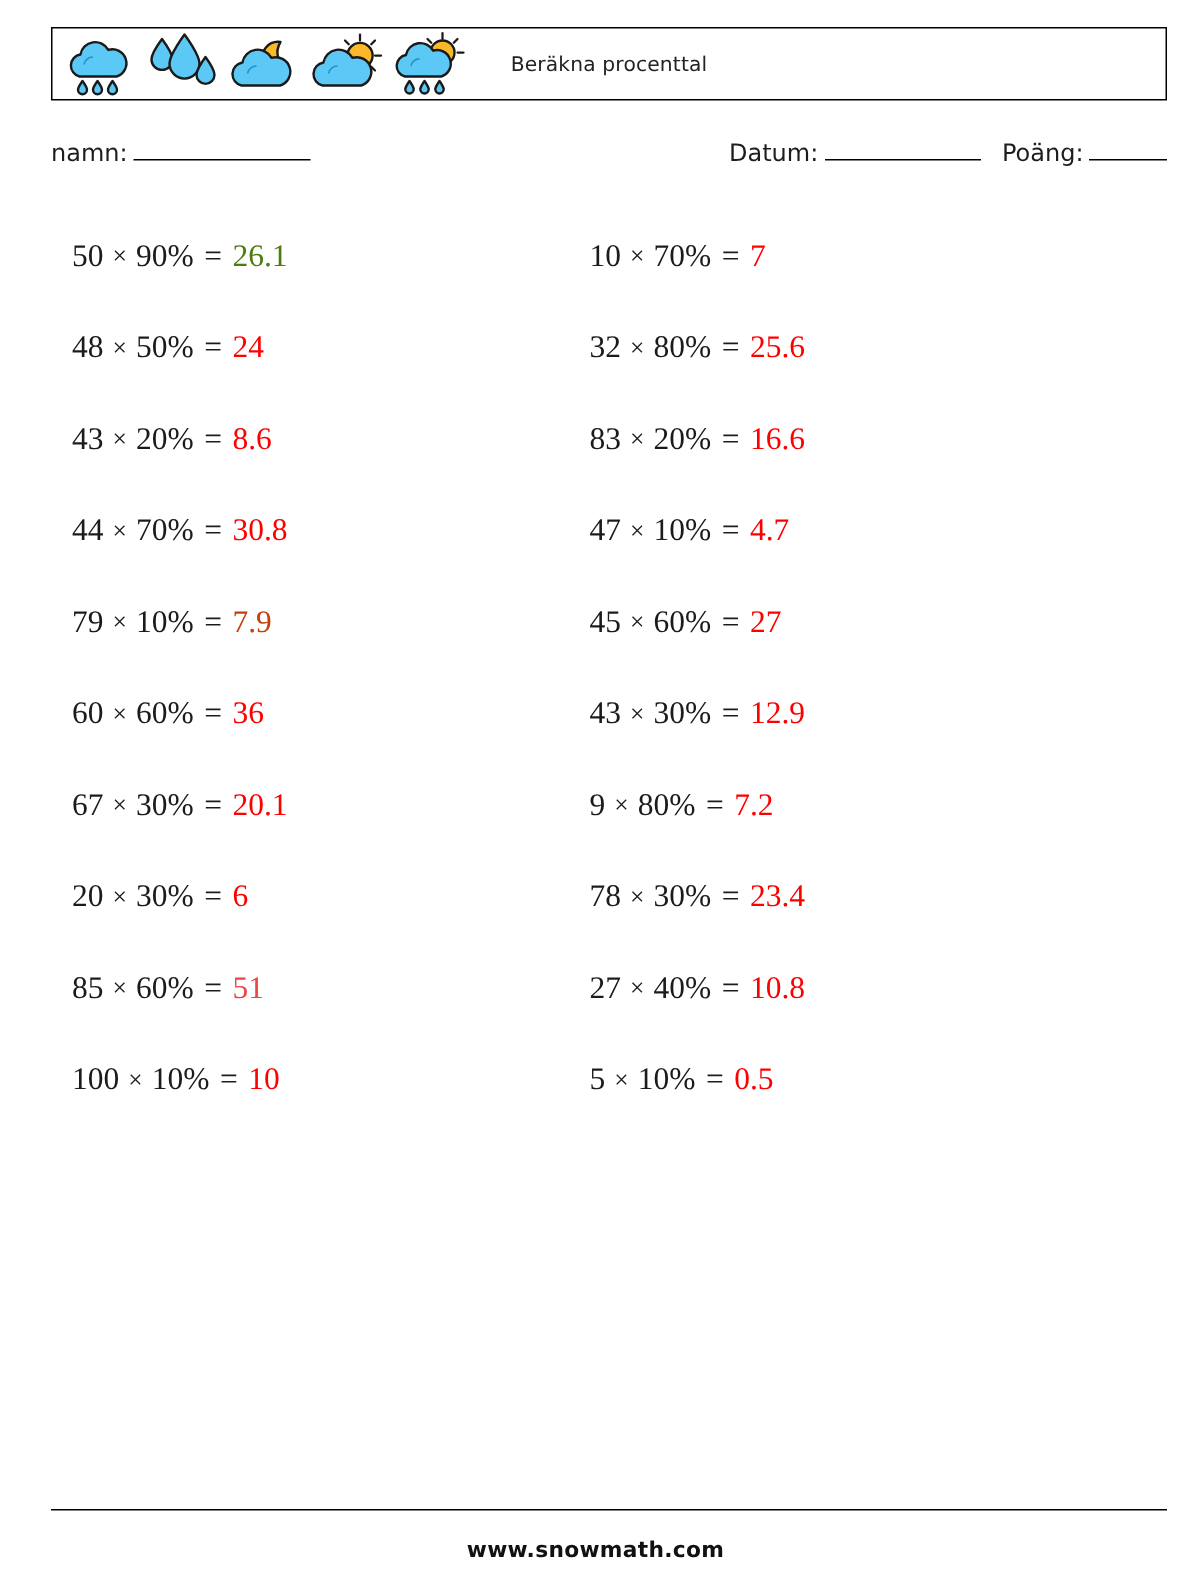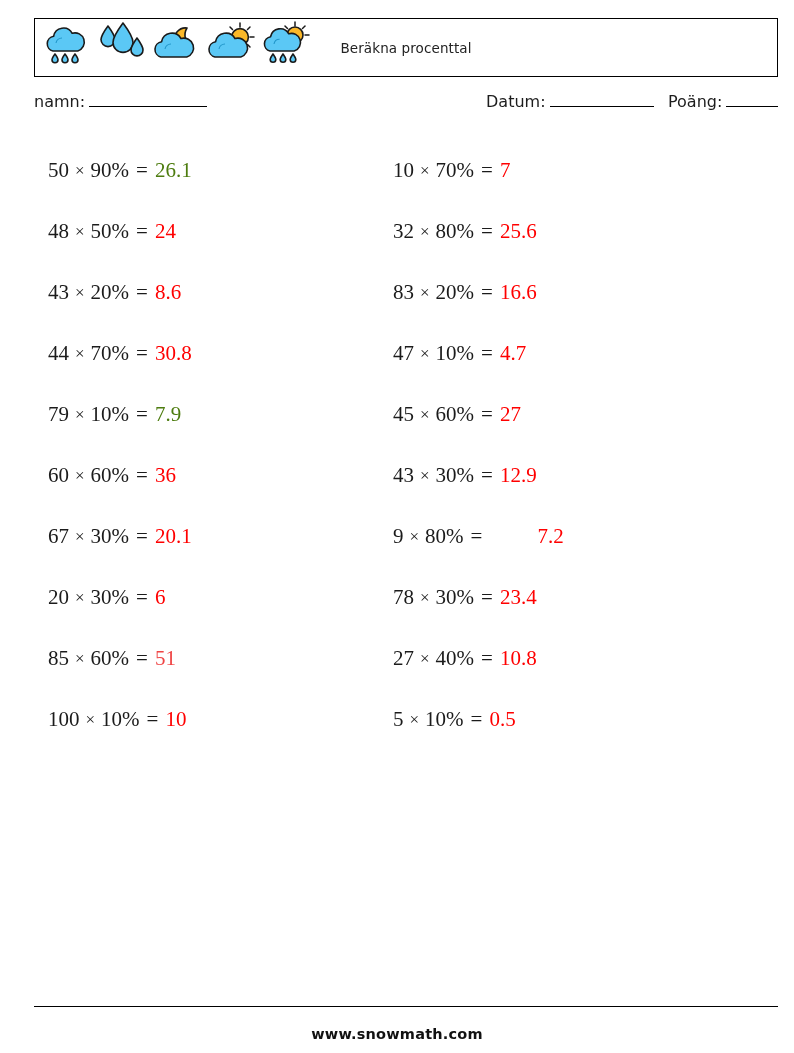--- a/index.html
+++ b/index.html
@@ -15,21 +15,21 @@
     color: #1a1a1a;
     overflow: hidden;
   }
 
   
   .header-box {
     position: absolute;
     left: 34px;
     top: 18px;
     width: 744px;
-    height: 59px;
+    height: 49px;
     border: 1.6px solid #000000;
     box-sizing: border-box;
   }
   .icon-strip {
     position: absolute;
     left: 4px;
     top: 2px;
     height: 44px;
     display: flex;
     align-items: center;
@@ -251,21 +251,21 @@
         <span class="op-times">×</span>
         <span>70%</span>
         <span class="op-eq">=</span>
         <span class="answer" style="color: rgb(255, 0, 0);">30.8</span>
       </div>
       <div class="prob-row">
         <span>79</span>
         <span class="op-times">×</span>
         <span>10%</span>
         <span class="op-eq">=</span>
-        <span class="answer" style="color: #4d7c0f;">7.9</span>
+        <span class="answer" style="color: #c2410c;">7.9</span>
       </div>
       <div class="prob-row">
         <span>60</span>
         <span class="op-times">×</span>
         <span>60%</span>
         <span class="op-eq">=</span>
         <span class="answer" style="color: rgb(255, 0, 0);">36</span>
       </div>
       <div class="prob-row">
         <span>67</span>
@@ -337,21 +337,21 @@
         <span class="op-times">×</span>
         <span>30%</span>
         <span class="op-eq">=</span>
         <span class="answer" style="color: rgb(255, 0, 0);">12.9</span>
       </div>
       <div class="prob-row">
         <span>9</span>
         <span class="op-times">×</span>
         <span>80%</span>
         <span class="op-eq">=</span>
-        <span class="answer" style="color: rgb(255, 0, 0); margin-left: 48px;">7.2</span>
+        <span class="answer" style="color: rgb(255, 0, 0);">7.2</span>
       </div>
       <div class="prob-row">
         <span>78</span>
         <span class="op-times">×</span>
         <span>30%</span>
         <span class="op-eq">=</span>
         <span class="answer" style="color: rgb(255, 0, 0);">23.4</span>
       </div>
       <div class="prob-row">
         <span>27</span>

